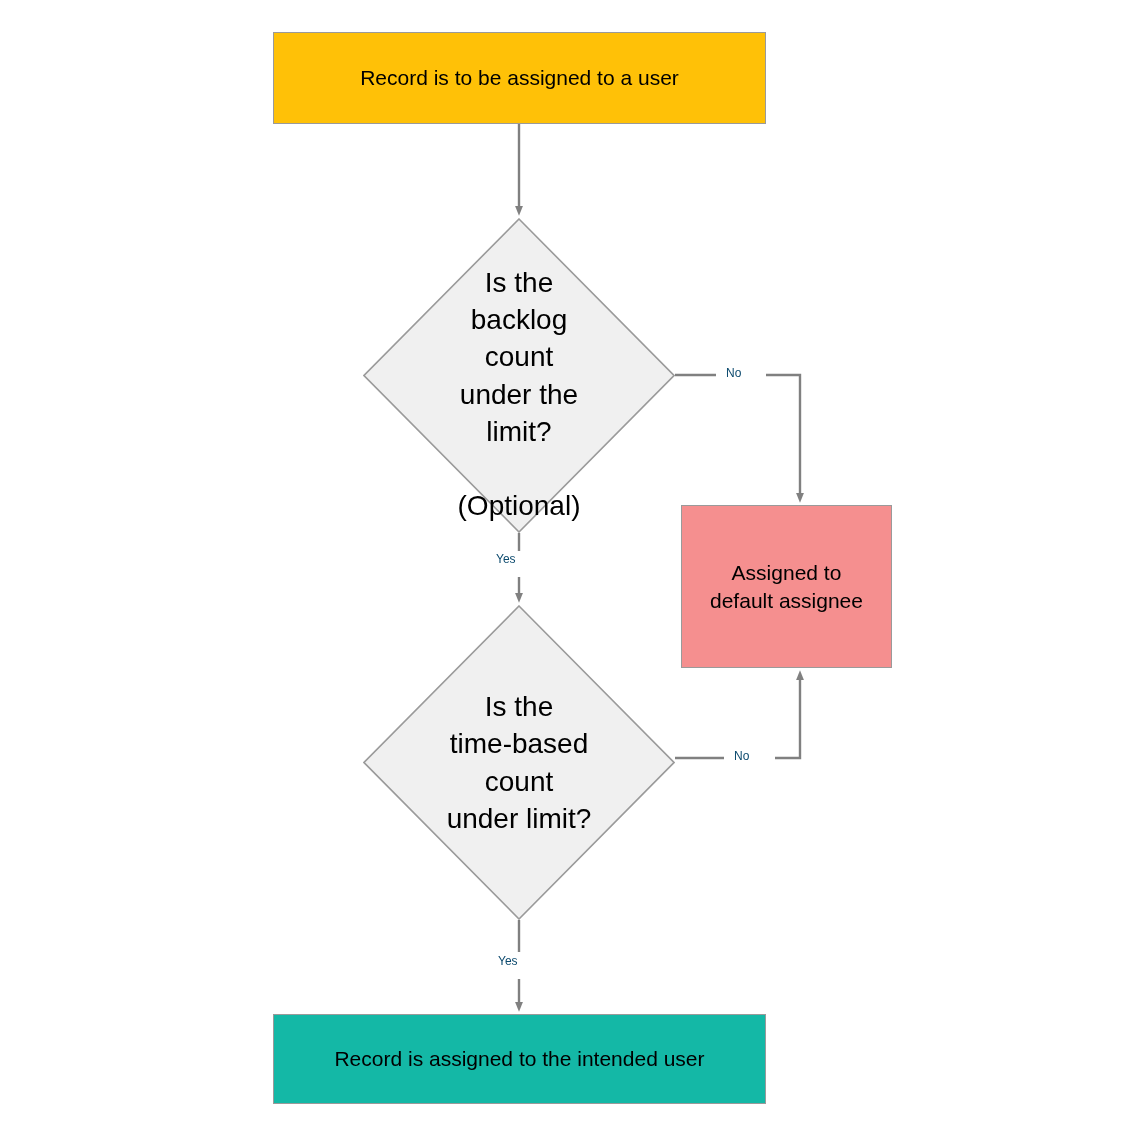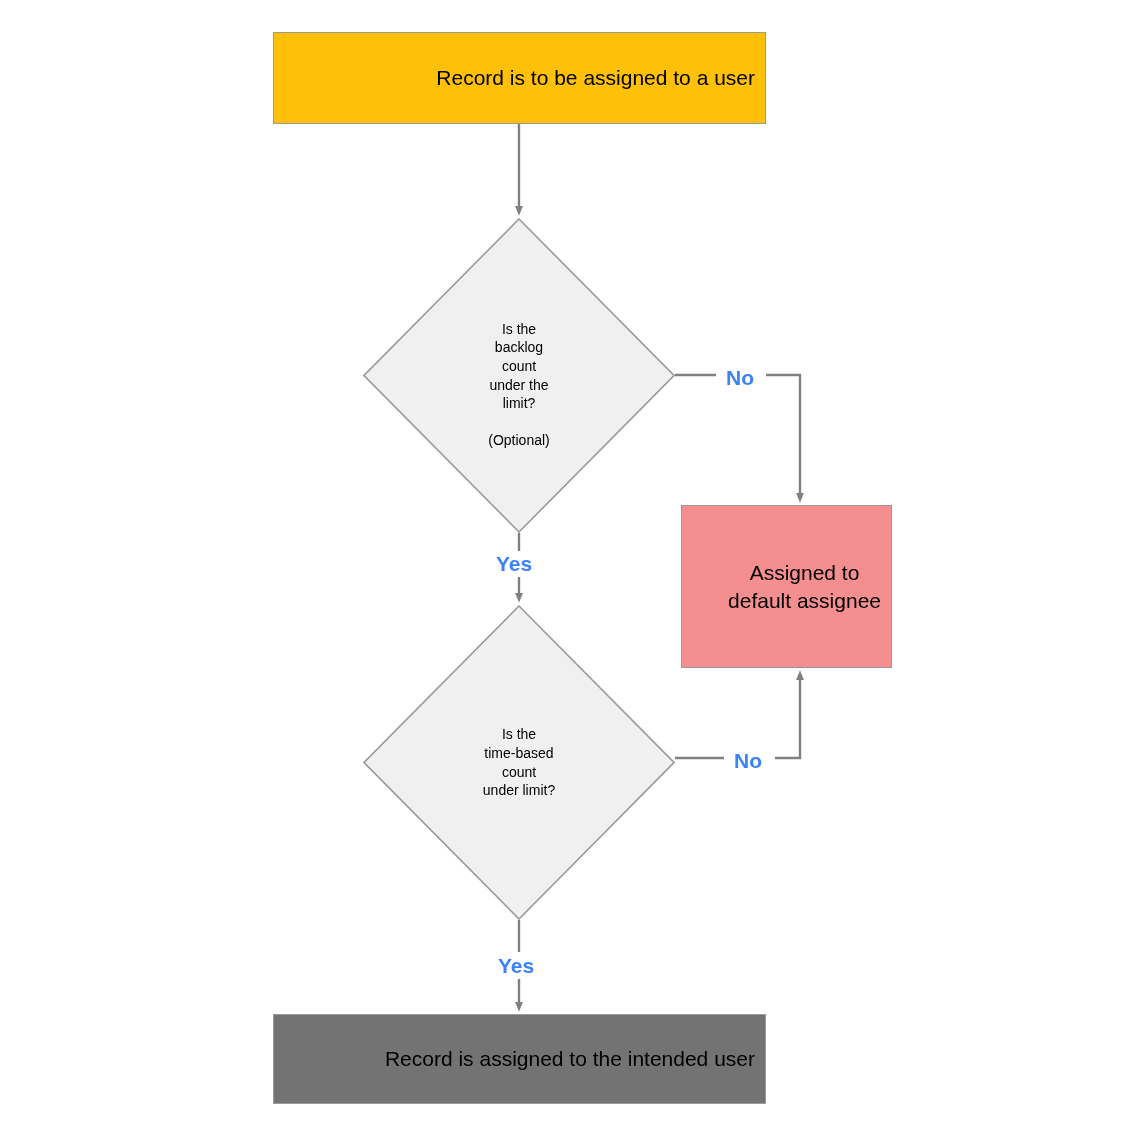--- a/index.html
+++ b/index.html
@@ -32,21 +32,21 @@
     pointer-events: none;
   }
 
   
   .node-rect {
     position: absolute;
     box-sizing: border-box;
     border: 1px solid #9a9a9a;
     display: flex;
     align-items: center;
-    justify-content: flex-end;
+    justify-content: center;
     text-align: center;
     font-size: 21px;
     line-height: 1.32;
     color: #000000;
   }
   #node-start {
     left: 273px;
     top: 32px;
     width: 493px;
     height: 92px;
@@ -57,21 +57,21 @@
     top: 505px;
     width: 211px;
     height: 163px;
     background: #F58F8F;
   }
   #node-end {
     left: 273px;
     top: 1014px;
     width: 493px;
     height: 90px;
-    background: #737373;
+    background: #14b8a6;
   }
   .node-rect-label {
     display: block;
     white-space: pre-line;
     padding: 0 10px;
   }
 
   
   .node-diamond {
     position: absolute;
@@ -86,21 +86,21 @@
   .node-diamond .diamond-label {
     position: absolute;
     left: 0;
     top: 0;
     width: 100%;
     height: 100%;
     display: flex;
     align-items: center;
     justify-content: center;
     text-align: center;
-    font-size: 14px;
+    font-size: 28px;
     line-height: 1.33;
     white-space: pre-line;
     color: #000000;
   }
   #node-backlog-check {
     left: 363px;
     top: 218px;
     width: 312px;
     height: 315px;
   }
@@ -110,23 +110,23 @@
     width: 312px;
     height: 315px;
   }
   .optional-tag {
     font-weight: normal;
   }
 
   
   .edge-label {
     position: absolute;
-    font-size: 21px;
-    font-weight: bold;
-    color: #3b82f6;
+    font-size: 12px;
+    font-weight: normal;
+    color: #0c4a6e;
     white-space: nowrap;
   }
   #edge-label-no-1 { left: 726px; top: 366px; }
   #edge-label-no-2 { left: 734px; top: 749px; }
   #edge-label-yes-1 { left: 496px; top: 552px; }
   #edge-label-yes-2 { left: 498px; top: 954px; }
 </style>
 </head>
 <body>
 

